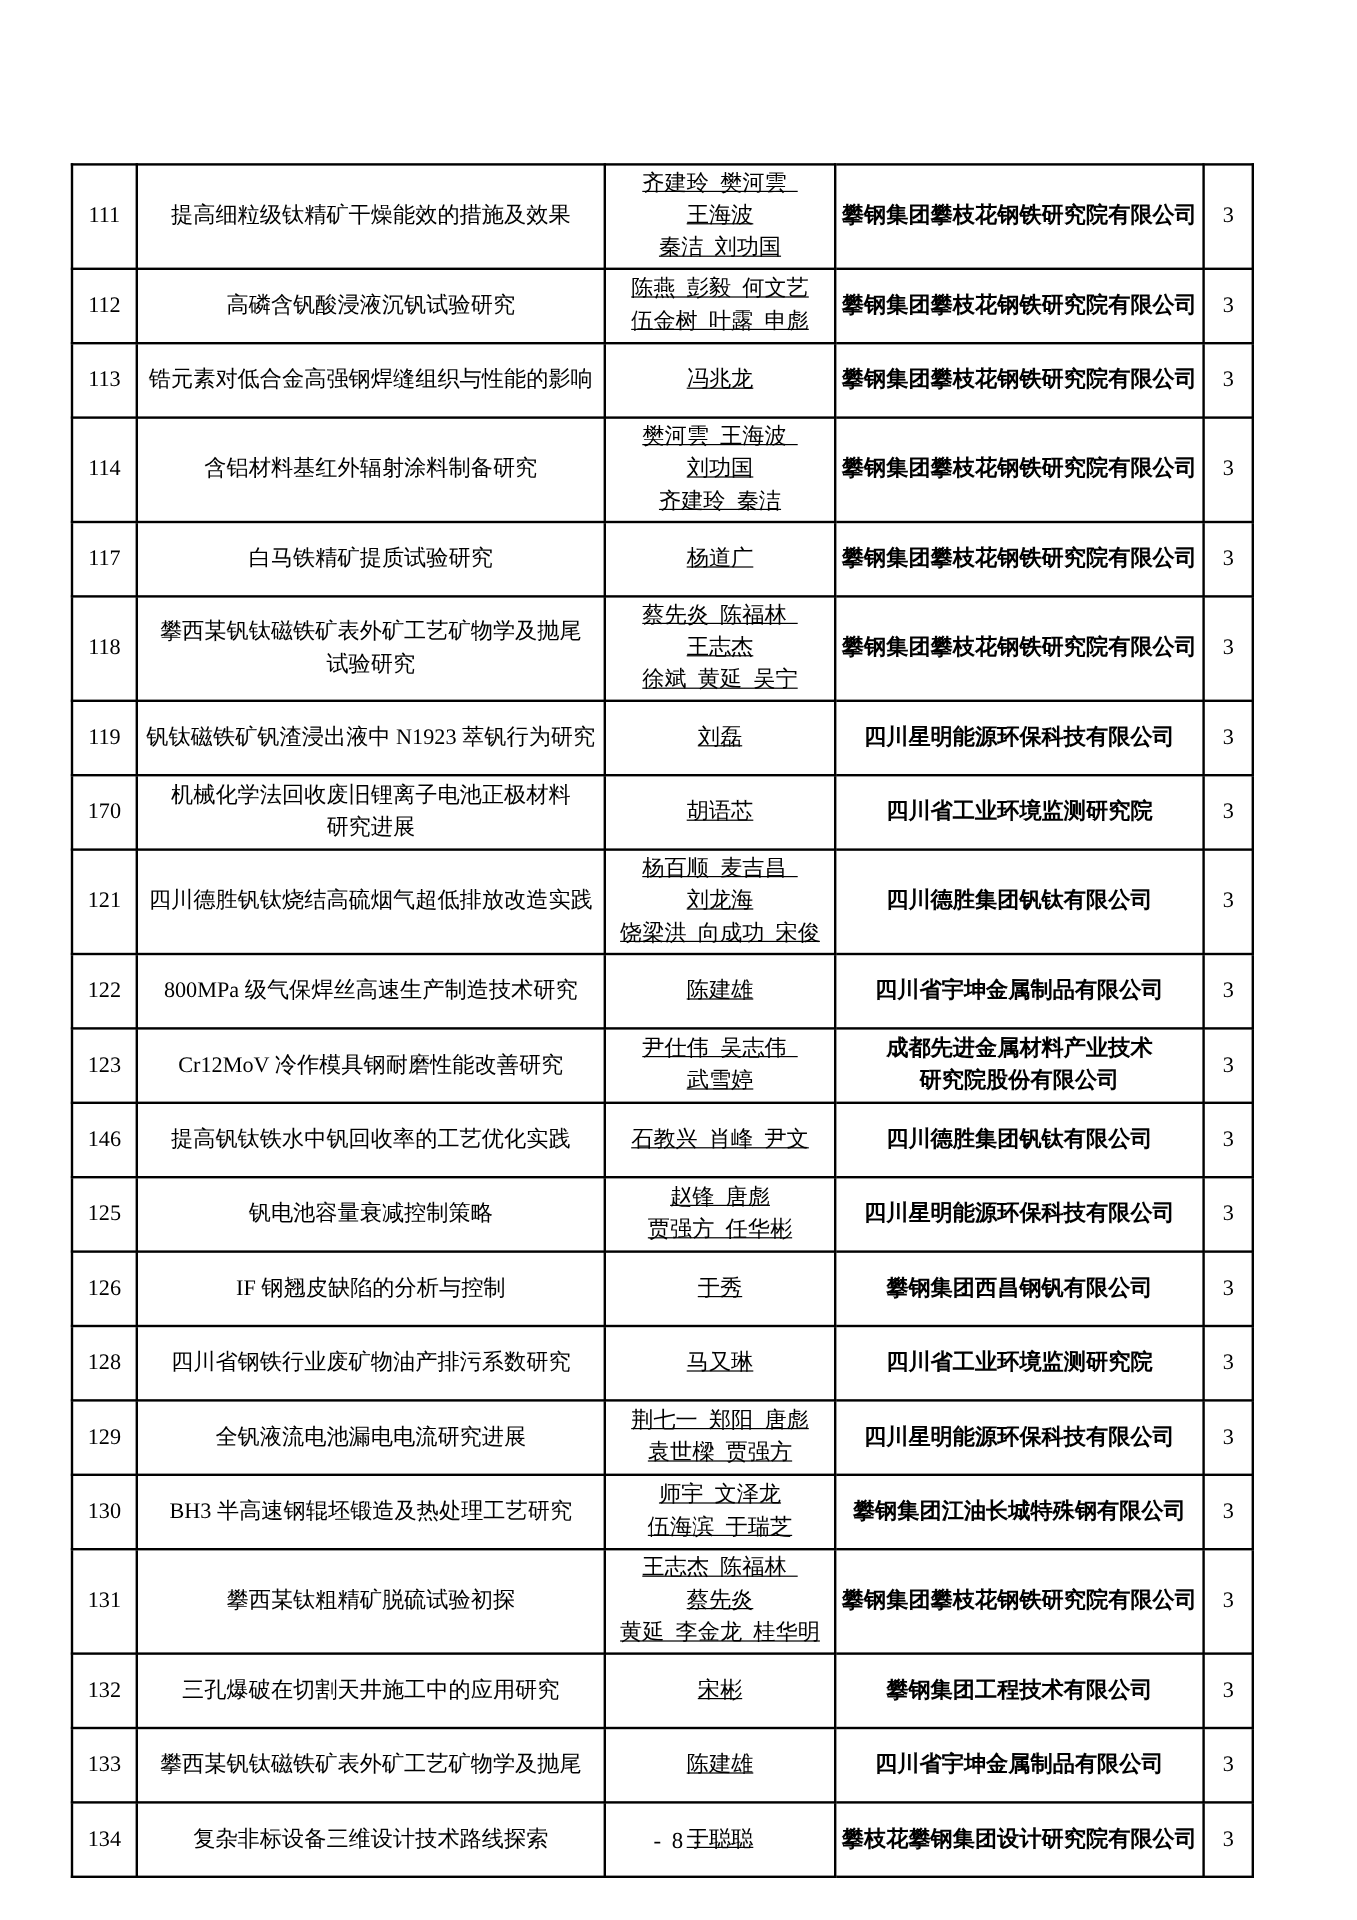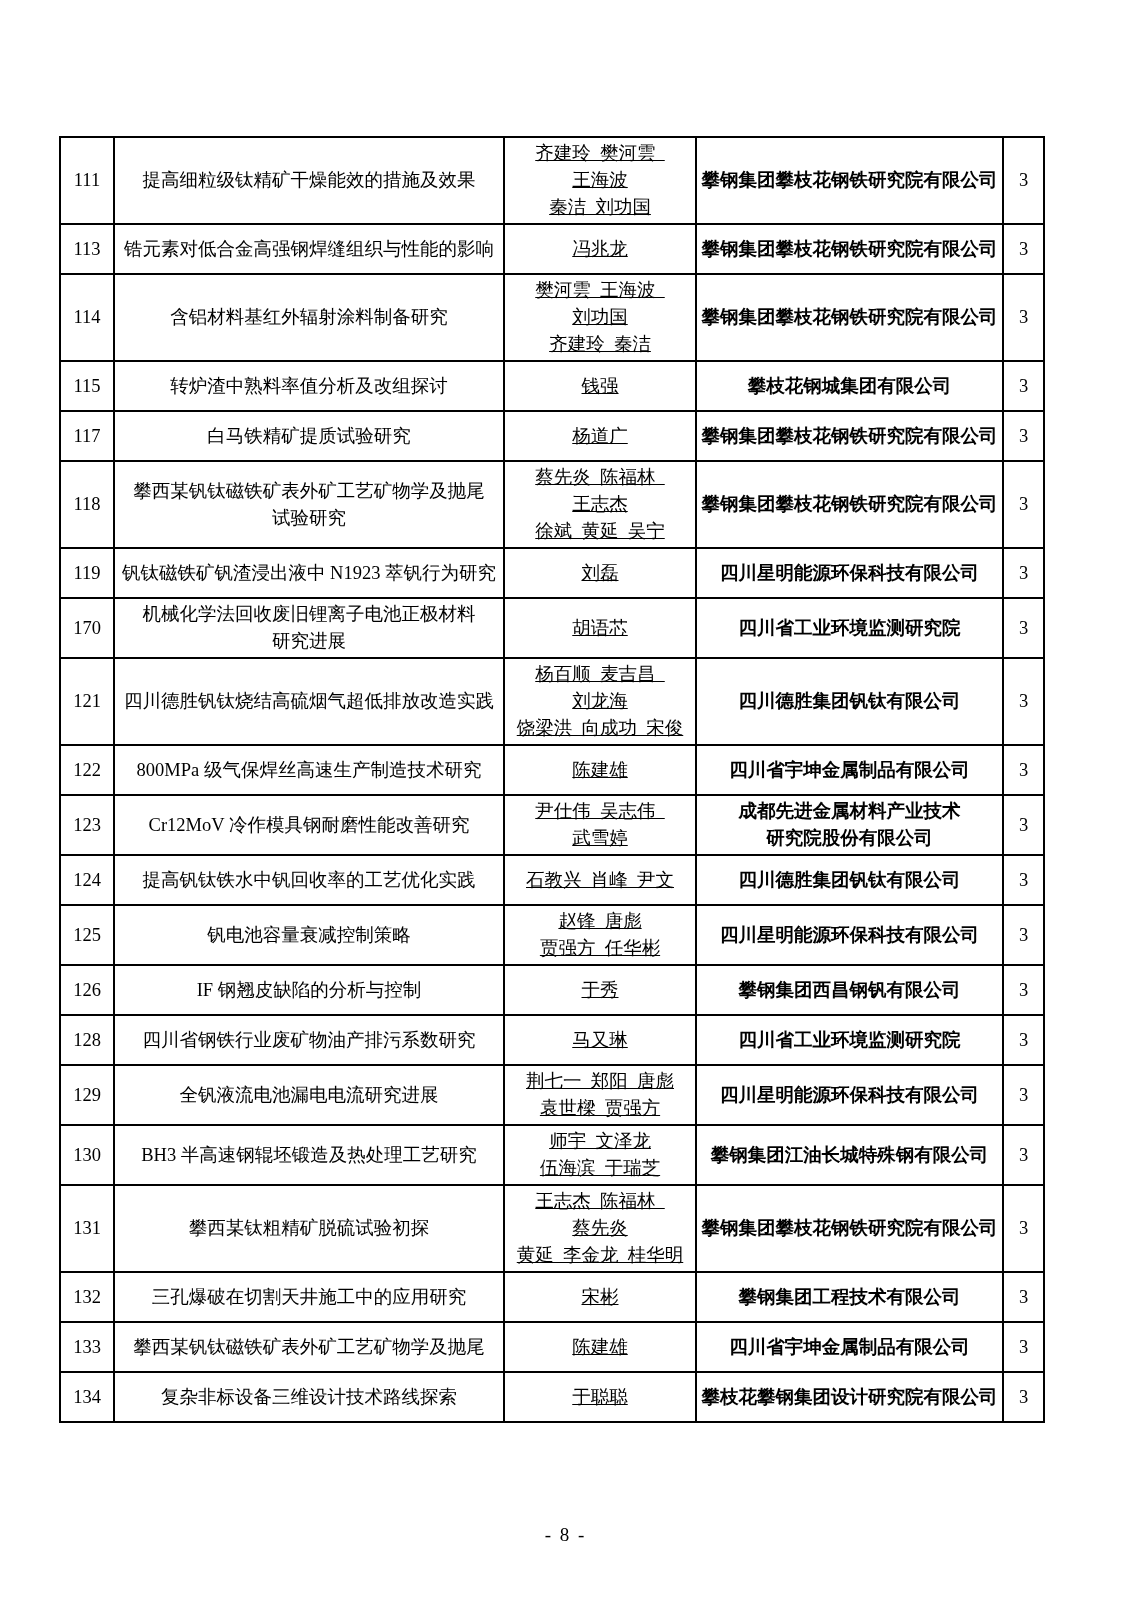--- a/index.html
+++ b/index.html
@@ -24,21 +24,21 @@
     border:2px solid #000000;
     text-align:center;
     vertical-align:middle;
     white-space:pre-wrap;
     line-height:27px;
     padding:2px 4px;
     font-size:18.5px;
     overflow:hidden;
     word-break:keep-all;
   }
-  table.award tr { height:50px; }
+  table.award tr { height:62px; }
   td.c-no    { font-size:19px; }
   td.c-title { padding:2px 2px; }
   td.c-authors { font-size:18px;text-decoration:underline; }
   td.c-org     { font-size:18px;font-weight:bold; }
   td.c-score   { font-size:19px; }
   .footer {
     position:absolute;
     top:1524px;
     left:0;
     width:100%;
@@ -63,45 +63,46 @@
     <tbody id="table-body">
   <tr>
     <td class="c-no">111</td>
     <td class="c-title">提高细粒级钛精矿干燥能效的措施及效果</td>
     <td class="c-authors">齐建玲 樊河雲 王海波
 秦洁 刘功国</td>
     <td class="c-org">攀钢集团攀枝花钢铁研究院有限公司</td>
     <td class="c-score">3</td>
   </tr>
 
+  <tr>
+    <td class="c-no">112</td>
+    <td class="c-title">高磷含钒酸浸液沉钒试验研究</td>
+    <td class="c-authors">陈燕 彭毅 何文艺
+伍金树 叶露 申彪</td>
+    <td class="c-org">攀钢集团攀枝花钢铁研究院有限公司</td>
+    <td class="c-score">3</td>
+  </tr>
 
   <tr>
     <td class="c-no">113</td>
     <td class="c-title">锆元素对低合金高强钢焊缝组织与性能的影响</td>
     <td class="c-authors">冯兆龙</td>
     <td class="c-org">攀钢集团攀枝花钢铁研究院有限公司</td>
     <td class="c-score">3</td>
   </tr>
 
   <tr>
     <td class="c-no">114</td>
     <td class="c-title">含铝材料基红外辐射涂料制备研究</td>
     <td class="c-authors">樊河雲 王海波 刘功国
 齐建玲 秦洁</td>
     <td class="c-org">攀钢集团攀枝花钢铁研究院有限公司</td>
     <td class="c-score">3</td>
   </tr>
 
-  <tr>
-    <td class="c-no">115</td>
-    <td class="c-title">转炉渣中熟料率值分析及改组探讨</td>
-    <td class="c-authors">钱强</td>
-    <td class="c-org">攀枝花钢城集团有限公司</td>
-    <td class="c-score">3</td>
-  </tr>
 
 
   <tr>
     <td class="c-no">117</td>
     <td class="c-title">白马铁精矿提质试验研究</td>
     <td class="c-authors">杨道广</td>
     <td class="c-org">攀钢集团攀枝花钢铁研究院有限公司</td>
     <td class="c-score">3</td>
   </tr>
 
@@ -152,21 +153,21 @@
   <tr>
     <td class="c-no">123</td>
     <td class="c-title">Cr12MoV 冷作模具钢耐磨性能改善研究</td>
     <td class="c-authors">尹仕伟 吴志伟 武雪婷</td>
     <td class="c-org">成都先进金属材料产业技术
 研究院股份有限公司</td>
     <td class="c-score">3</td>
   </tr>
 
   <tr>
-    <td class="c-no">124</td>
+    <td class="c-no">146</td>
     <td class="c-title">提高钒钛铁水中钒回收率的工艺优化实践</td>
     <td class="c-authors">石教兴 肖峰 尹文</td>
     <td class="c-org">四川德胜集团钒钛有限公司</td>
     <td class="c-score">3</td>
   </tr>
 
   <tr>
     <td class="c-no">125</td>
     <td class="c-title">钒电池容量衰减控制策略</td>
     <td class="c-authors">赵锋 唐彪

